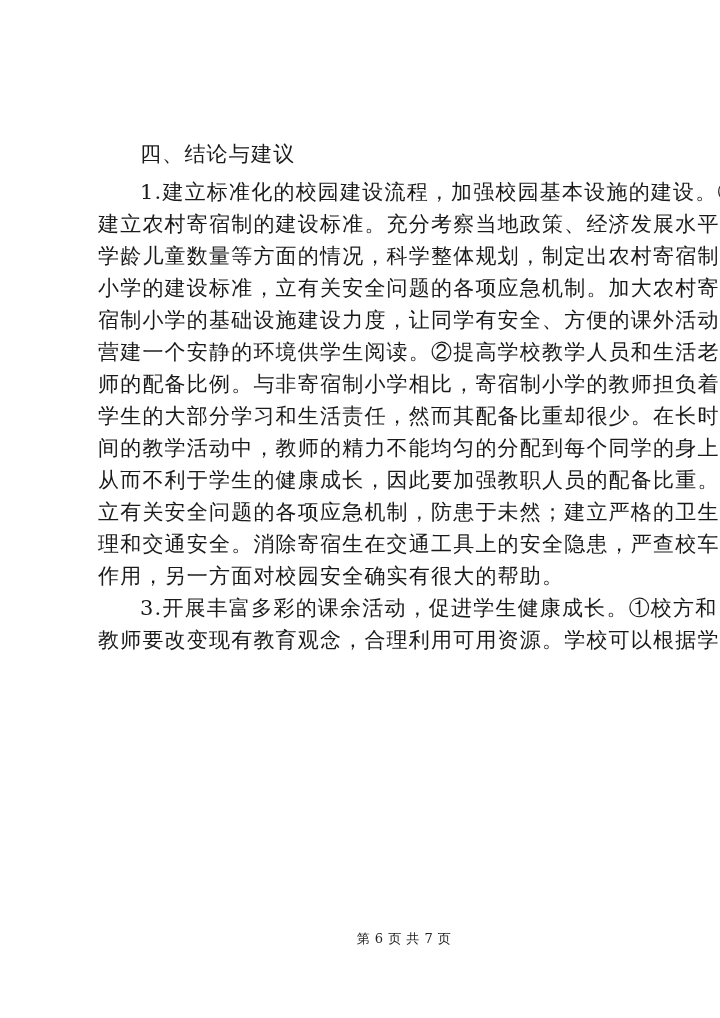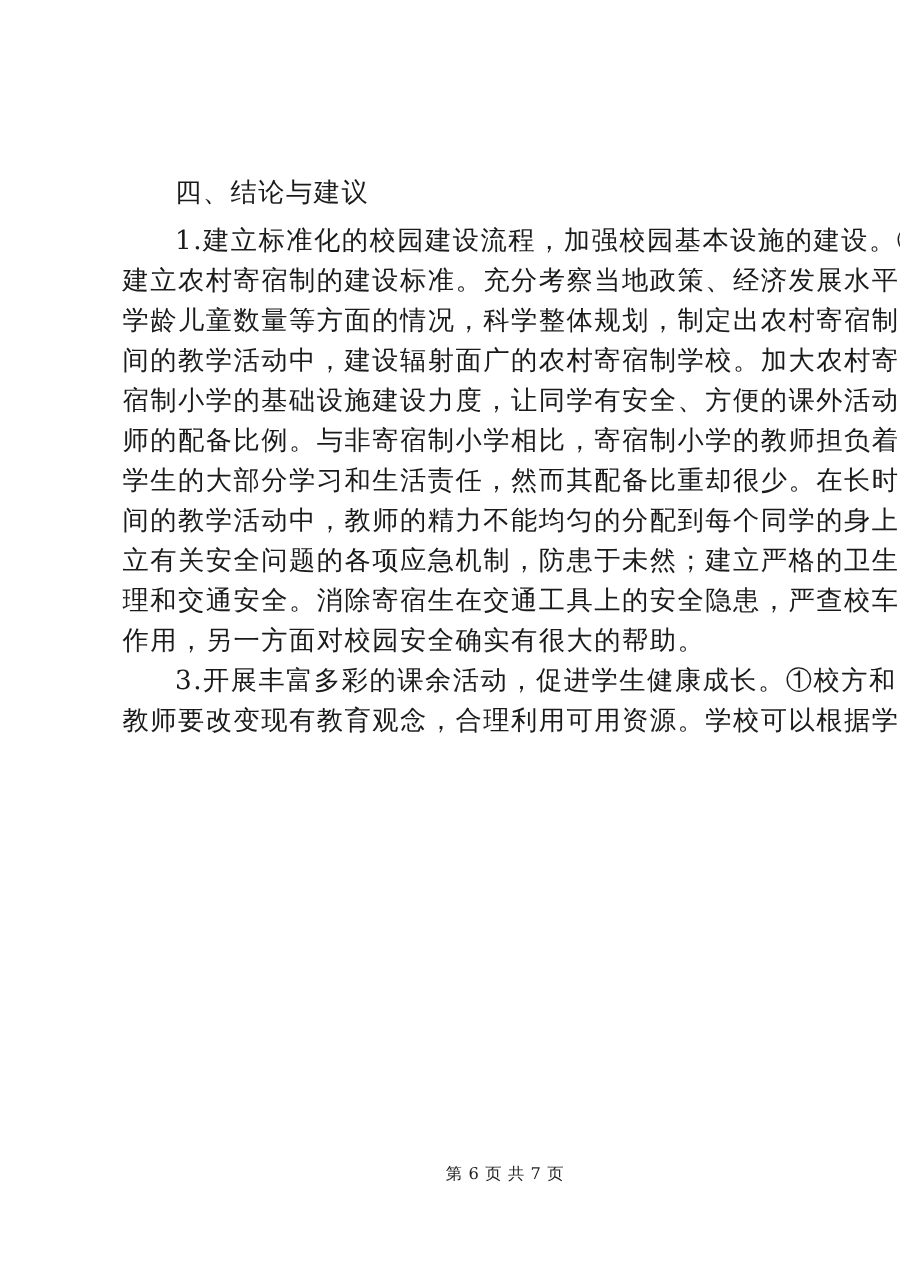--- a/index.html
+++ b/index.html
@@ -15,25 +15,27 @@
   </style>
 </head>
 <body>
 
 <div class="page">
   <div class="line indent heading">四、结论与建议</div>
   <div id="body-lines">
       <div class="line indent">1.建立标准化的校园建设流程，加强校园基本设施的建设。①</div>
       <div class="line">建立农村寄宿制的建设标准。充分考察当地政策、经济发展水平、</div>
       <div class="line">学龄儿童数量等方面的情况，科学整体规划，制定出农村寄宿制</div>
-      <div class="line">间的教学活动中，建设辐射面广的农村寄宿制学校。加大农村寄</div>
+      <div class="line">小学的建设标准，立有关安全问题的各项应急机制。加大农村寄</div>
       <div class="line">宿制小学的基础设施建设力度，让同学有安全、方便的课外活动</div>
+      <div class="line">营建一个安静的环境供学生阅读。②提高学校教学人员和生活老</div>
       <div class="line">师的配备比例。与非寄宿制小学相比，寄宿制小学的教师担负着</div>
       <div class="line">学生的大部分学习和生活责任，然而其配备比重却很少。在长时</div>
       <div class="line">间的教学活动中，教师的精力不能均匀的分配到每个同学的身上，</div>
+      <div class="line">从而不利于学生的健康成长，因此要加强教职人员的配备比重。</div>
       <div class="line">立有关安全问题的各项应急机制，防患于未然；建立严格的卫生</div>
       <div class="line">理和交通安全。消除寄宿生在交通工具上的安全隐患，严查校车</div>
       <div class="line">作用，另一方面对校园安全确实有很大的帮助。</div>
       <div class="line indent">3.开展丰富多彩的课余活动，促进学生健康成长。①校方和</div>
       <div class="line">教师要改变现有教育观念，合理利用可用资源。学校可以根据学</div>
     </div>
 </div>
 
 <div class="footer">第 6 页  共 7 页</div>
 

